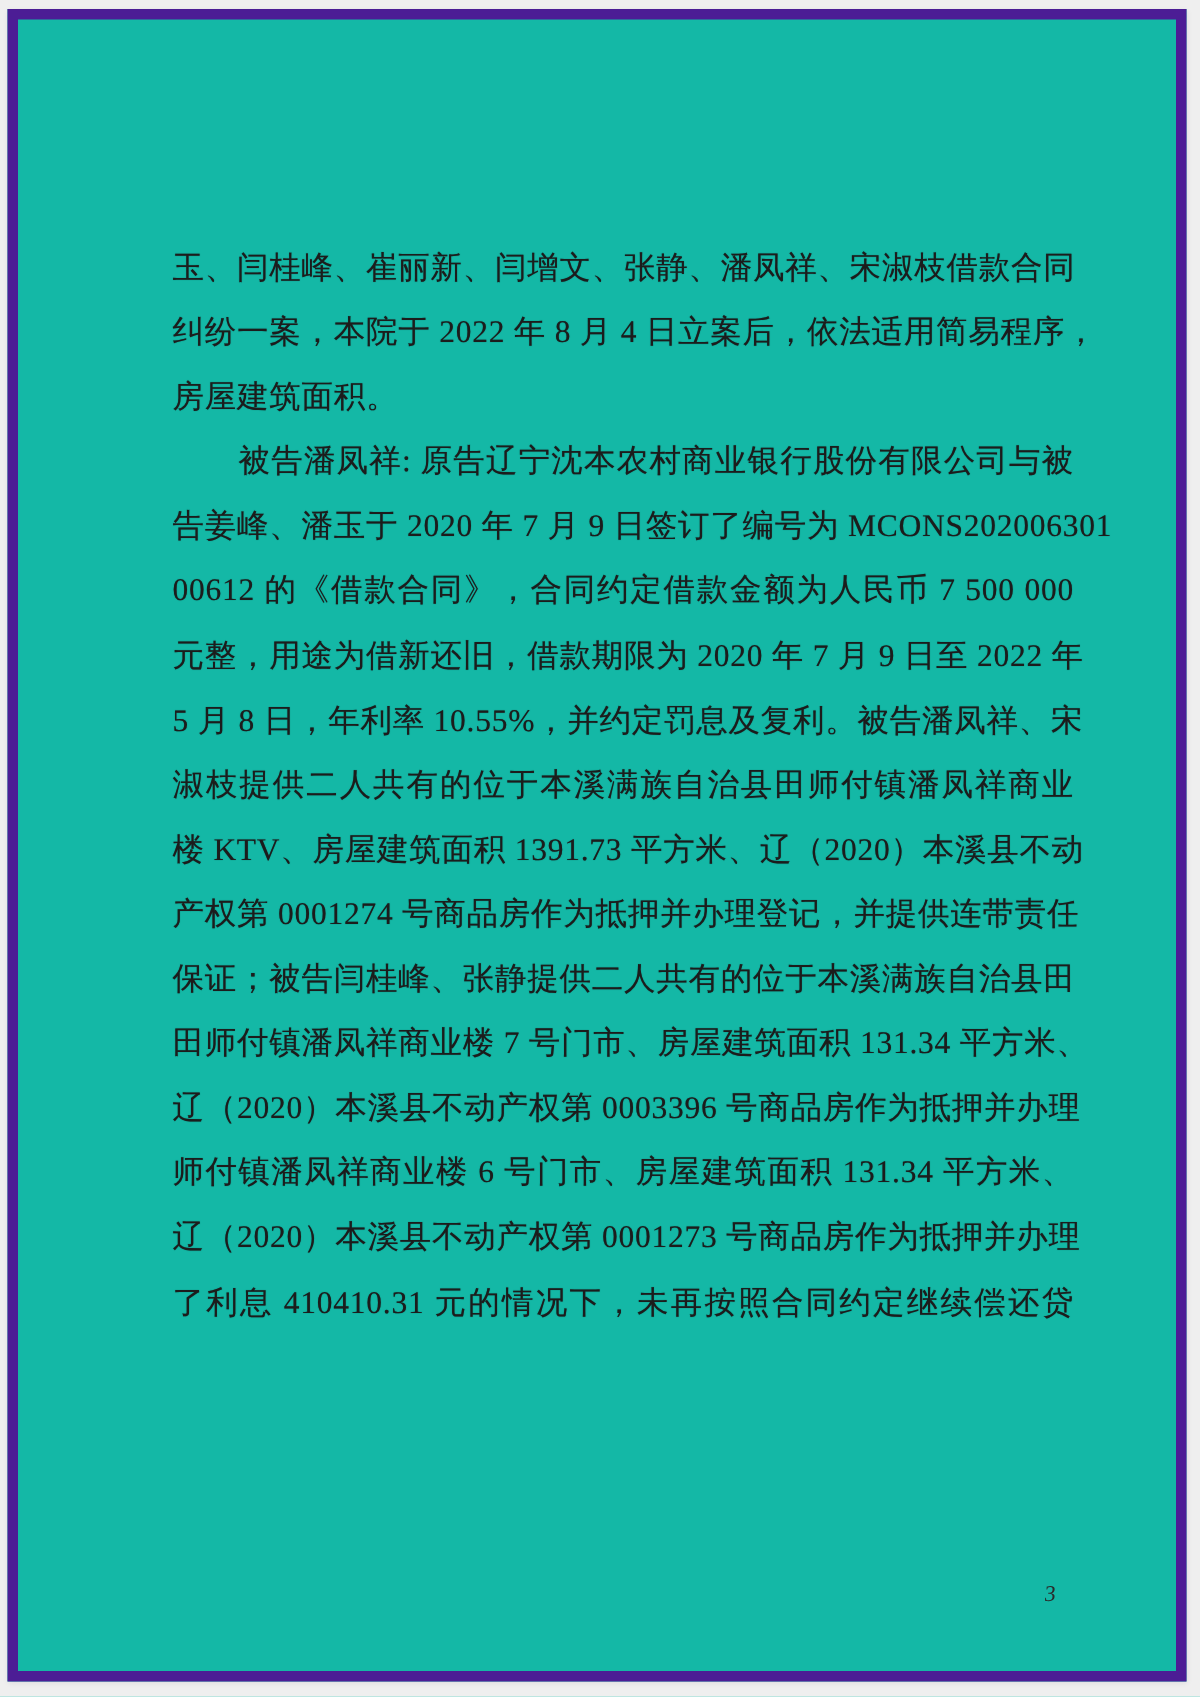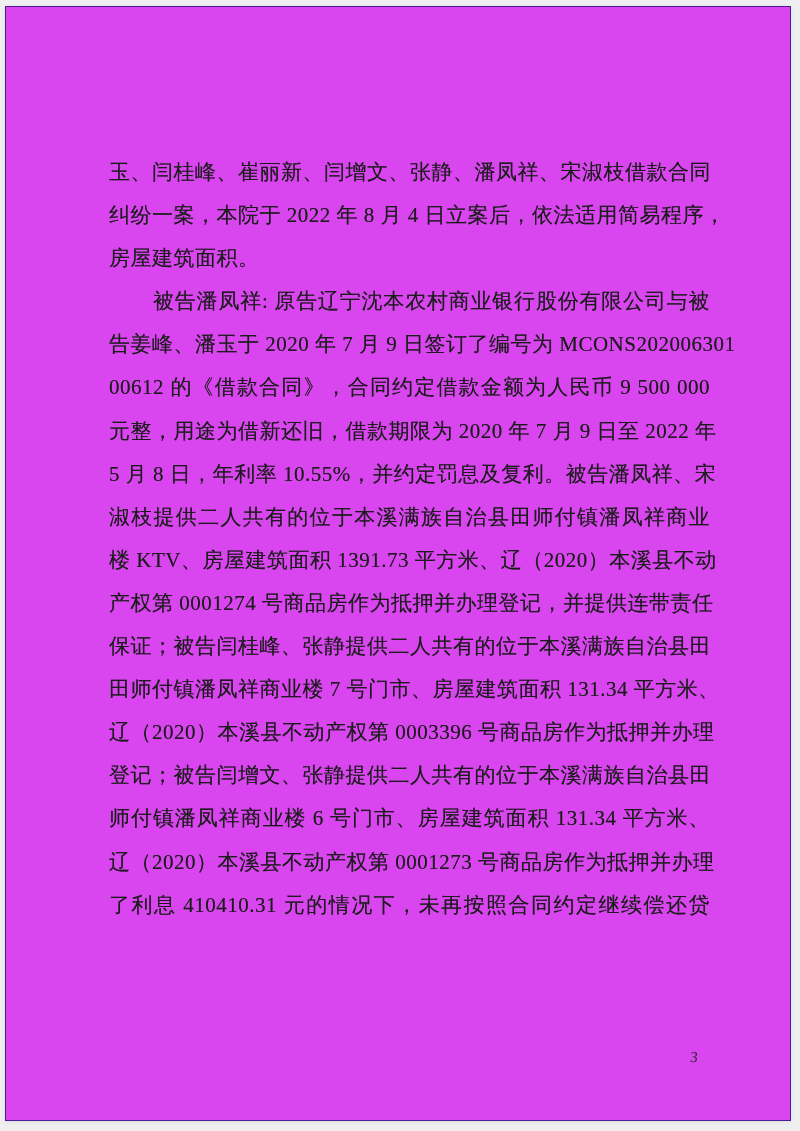--- a/index.html
+++ b/index.html
@@ -13,22 +13,22 @@
     background: #efefef;
     overflow: hidden;
     font-family: "Liberation Serif", "DejaVu Serif", serif;
   }
   .paper {
     position: absolute;
     left: 5px;
     top: 6px;
     width: 786px;
     height: 1115px;
-    background: #d946ef;
-    border: 1px solid #4c1d95;
+    background: #14b8a6;
+    border: 7px solid #4c1d95;
     box-sizing: border-box;
     box-shadow: 0 1px 4px rgba(0,0,0,0.08);
   }
   .body-text {
     position: absolute;
     left: 103px;
     top: 144px;
     width: 601px;
     font-size: 21px;
     line-height: 43.1px;
@@ -67,30 +67,29 @@
 
       <div>
         <div class="line">玉、闫桂峰、崔丽新、闫增文、张静、潘凤祥、宋淑枝借款合同</div>
         <div class="line">纠纷一案，本院于 2022 年 8 月 4 日立案后，依法适用简易程序，</div>
         <div class="line para-end">房屋建筑面积。</div>
       </div>
 
       <div>
         <div class="line indent">被告潘凤祥: 原告辽宁沈本农村商业银行股份有限公司与被</div>
         <div class="line">告姜峰、潘玉于 2020 年 7 月 9 日签订了编号为 MCONS202006301</div>
-        <div class="line">00612 的《借款合同》，合同约定借款金额为人民币 9 500 000</div>
+        <div class="line">00612 的《借款合同》，合同约定借款金额为人民币 7 500 000</div>
         <div class="line">元整，用途为借新还旧，借款期限为 2020 年 7 月 9 日至 2022 年</div>
         <div class="line">5 月 8 日，年利率 10.55%，并约定罚息及复利。被告潘凤祥、宋</div>
         <div class="line">淑枝提供二人共有的位于本溪满族自治县田师付镇潘凤祥商业</div>
         <div class="line">楼 KTV、房屋建筑面积 1391.73 平方米、辽（2020）本溪县不动</div>
         <div class="line">产权第 0001274 号商品房作为抵押并办理登记，并提供连带责任</div>
         <div class="line">保证；被告闫桂峰、张静提供二人共有的位于本溪满族自治县田</div>
         <div class="line">田师付镇潘凤祥商业楼 7 号门市、房屋建筑面积 131.34 平方米、</div>
         <div class="line">辽（2020）本溪县不动产权第 0003396 号商品房作为抵押并办理</div>
-        <div class="line">登记；被告闫增文、张静提供二人共有的位于本溪满族自治县田</div>
         <div class="line">师付镇潘凤祥商业楼 6 号门市、房屋建筑面积 131.34 平方米、</div>
         <div class="line">辽（2020）本溪县不动产权第 0001273 号商品房作为抵押并办理</div>
         <div class="line">了利息 410410.31 元的情况下，未再按照合同约定继续偿还贷</div>
       </div>
 
     </div>
 
     <div class="page-number">3</div>
   </div>
 </div>

